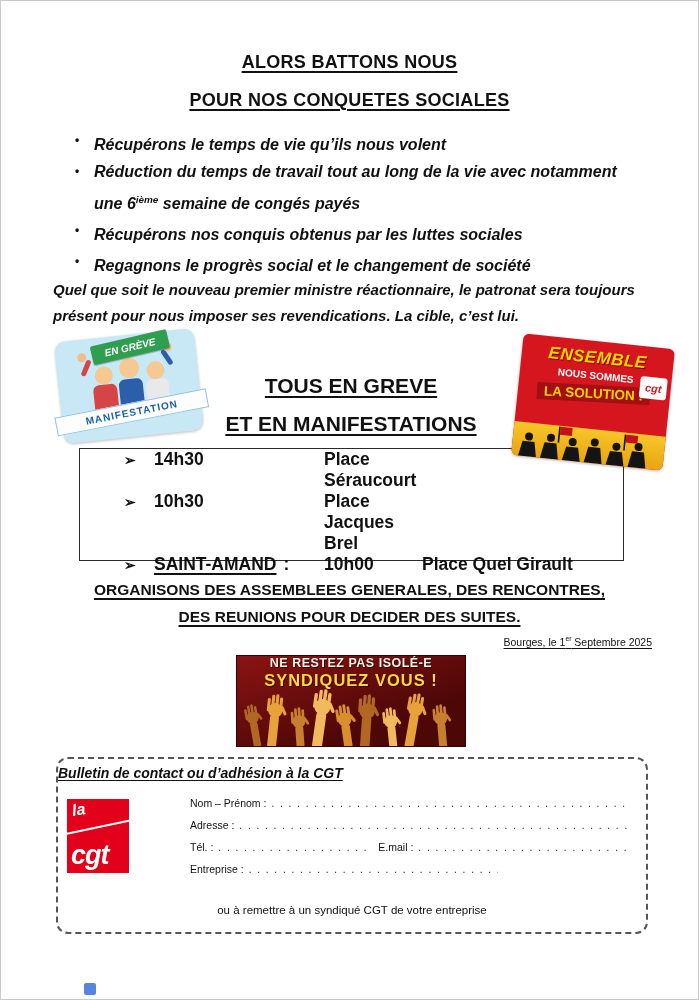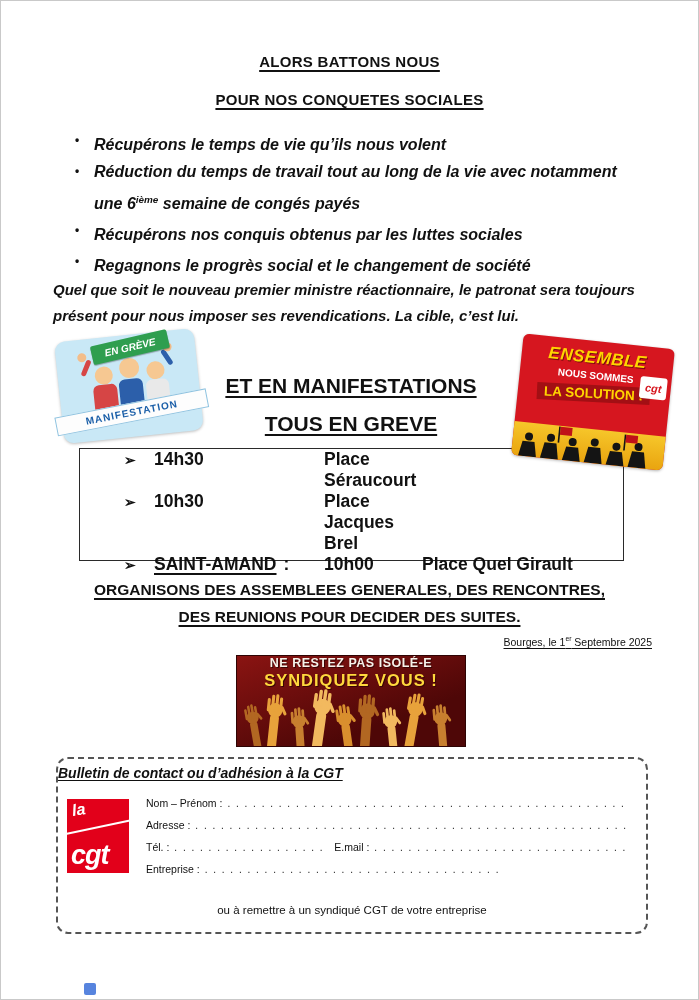--- a/index.html
+++ b/index.html
@@ -6,21 +6,21 @@
   body { background:#ffffff; font-family:"Liberation Sans", sans-serif; }
   .page {
     position:relative; width:699px; height:1000px; margin:0 auto;
     background:#ffffff; color:#111; overflow:hidden;
     border:1px solid #c9c9c9;
   }
   .u { text-decoration:underline; text-underline-offset:3px; text-decoration-thickness:1.5px; }
 
   
   .title { position:absolute; top:42px; left:0; width:100%; text-align:center;
-           font-size:15px; font-weight:bold; line-height:38px; letter-spacing:.3px; }
+           font-size:18px; font-weight:bold; line-height:38px; letter-spacing:.3px; }
   .title span { display:block; }
   .title .u { display:inline-block; }
 
   
   .demands { position:absolute; left:72px; top:126px; width:562px; list-style:none; }
   .demands li { position:relative; padding-left:21px; font-size:16px; font-weight:bold;
                 font-style:italic; line-height:27px; }
   .demands .marker { position:absolute; left:2px; top:0; font-style:normal; font-size:12px; }
   .demands sup { font-size:.62em; }
 
@@ -100,21 +100,21 @@
              font-size:14px; font-weight:bold; font-style:italic;
              text-decoration:underline; text-underline-offset:2px; }
   .f-logo { position:absolute; left:9px; top:40px; width:62px; height:74px; background:#e2001a; }
   .f-logo::after { content:""; position:absolute; left:-2px; top:27px; width:68px; height:2px;
                    background:#fff; transform:rotate(-12deg); }
   .f-logo .la { position:absolute; top:2px; left:5px; font-style:italic; font-weight:bold;
                 font-size:16px; color:#fff; transform:rotate(-8deg); }
   .f-logo .cgt { position:absolute; bottom:2px; left:4px; font-weight:800; font-style:italic;
                  font-size:27px; letter-spacing:-1px; color:#fff; }
   .f-fields { position:absolute; left:88px; right:16px; top:38px; }
-  .frow { display:flex; align-items:baseline; font-size:10.5px; line-height:13px; margin-bottom:9px; }
+  .frow { display:flex; align-items:baseline; font-size:10.5px; line-height:13px; margin-bottom:9px;margin-left:44px; }
   .frow .lbl { white-space:nowrap; margin-right:5px; }
   .dots { overflow:hidden; white-space:nowrap; flex:1; font-size:10px; letter-spacing:1.5px; color:#222; }
   .dots-mid { flex:0 0 152px; margin-right:8px; }
   .dots-short { margin-right:132px; }
   .f-footer { position:absolute; left:0; right:0; bottom:14px; text-align:center;
               font-size:11.5px; line-height:16px; }
 
   .corner-mark { position:absolute; left:83px; top:982px; width:12px; height:12px;
                  background:#3a6fd8; border-radius:2px; opacity:.85; }
 </style>
@@ -191,22 +191,22 @@
           <rect x="45" y="1" width="1.6" height="16"></rect>
           <rect x="111" y="2" width="1.6" height="16"></rect>
         </g>
         <rect x="46.5" y="1" width="12" height="8" fill="#c01218"></rect>
         <rect x="112.5" y="2" width="12" height="8" fill="#c01218"></rect>
       </svg>
     </div>
   </figure>
 
   <div class="strike">
+    <div><span class="u">TOUS EN GREVE</span></div>
     <div><span class="u">ET EN MANIFESTATIONS</span></div>
-    <div><span class="u">TOUS EN GREVE</span></div>
   </div>
 
   <div class="mbox">
     <div class="mrow">
       <span class="arrow">➢</span>
       <span>14h30</span>
       <span>Place Séraucourt</span>
     </div>
     <div class="mrow">
       <span class="arrow">➢</span>

